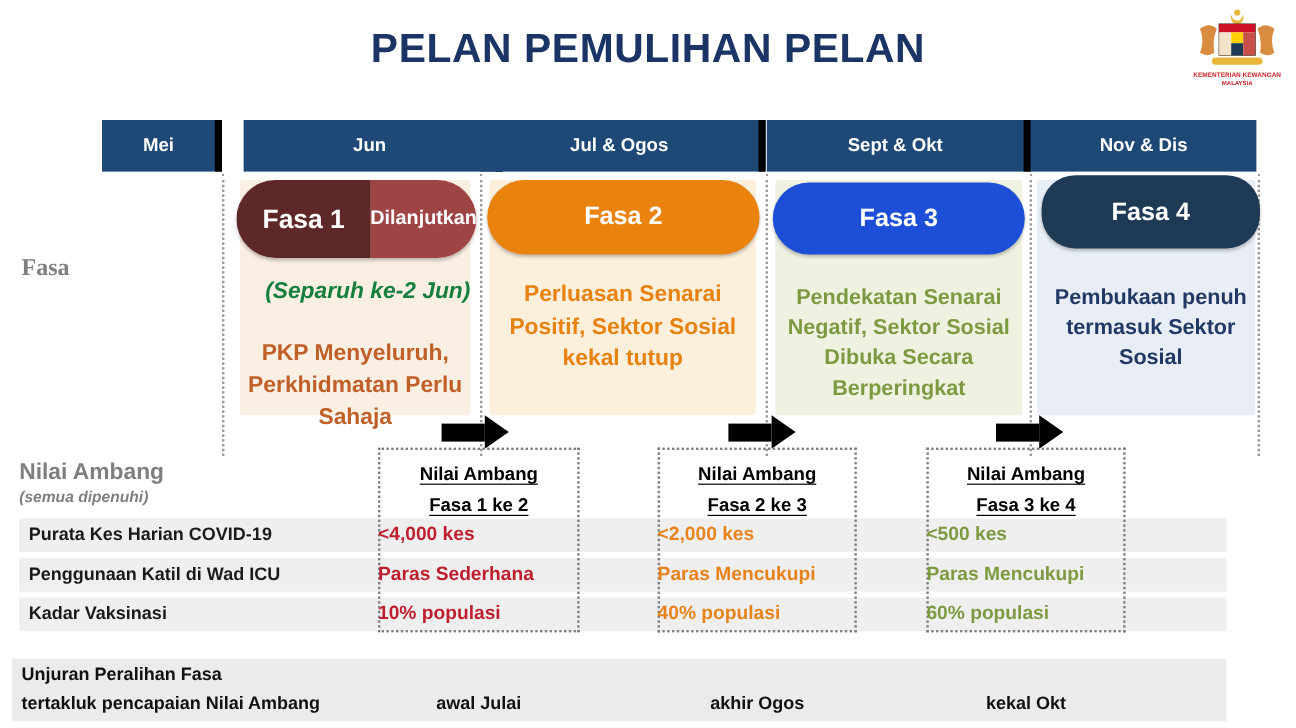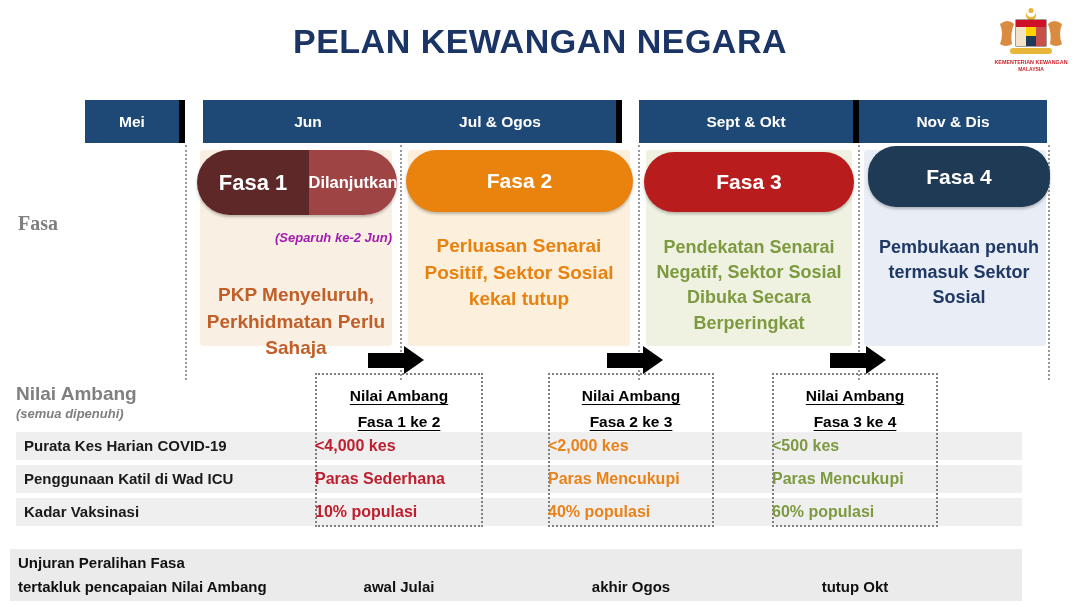--- a/index.html
+++ b/index.html
@@ -13,21 +13,21 @@
 
   
   .logo{left:988px;top:6px;width:86px;height:70px;}
 
   
   .mcell{top:100px;height:43px;background:#1E4976;color:#fff;font-weight:bold;
          font-size:15.5px;display:flex;align-items:center;justify-content:center;
          border-right:6px solid #000000;box-sizing:border-box;}
   .m1{left:85px;width:100px;}
   .m2{left:203px;width:216px;}
-  .m3{left:384px;width:238px;}
+  .m3{left:400px;width:238px;}
   .m4{left:639px;width:220px;}
   .m5{left:859px;width:188px;border-right:none;}
 
   
   .panel{top:150px;height:196px;border-radius:3px;}
   .p1{left:200px;width:192px;background:#FAEFE3;}
   .p2{left:408px;width:222px;background:#FCEFDC;}
   .p3{left:646px;width:206px;background:#EFF2E1;}
   .p4{left:864px;width:182px;background:#E9EEF6;}
 
@@ -36,26 +36,26 @@
   .vd1{left:185px;} .vd2{left:400px;} .vd3{left:638px;} .vd4{left:858px;} .vd5{left:1048px;}
 
   
   .pill{display:flex;align-items:center;justify-content:center;color:#fff;font-weight:bold;
         box-shadow:0 2px 3px rgba(0,0,0,.25);}
   .pill1{left:197px;top:150px;width:200px;height:65px;border-radius:33px;overflow:hidden;padding:0;}
   .pill1 .half{height:100%;display:flex;align-items:center;justify-content:center;}
   .pill1 .hl{width:56%;background:#5E2829;font-size:22px;}
   .pill1 .hr{width:44%;background:#9E4444;font-size:16.5px;}
   .pill2{left:406px;top:150px;width:227px;height:62px;border-radius:31px;background:#EA820E;font-size:21px;}
-  .pill3{left:644px;top:152px;width:210px;height:60px;border-radius:30px;background:#b91c1c;font-size:21px;}
+  .pill3{left:644px;top:152px;width:210px;height:60px;border-radius:30px;background:#1d4ed8;font-size:21px;}
   .pill4{left:868px;top:146px;width:182px;height:61px;border-radius:28px;background:#1E3A55;font-size:21px;}
 
   
-  .note1{left:206px;top:228px;width:186px;text-align:right;color:#a21caf;font-weight:bold;
-         font-style:italic;font-size:13px;line-height:1.55;}
+  .note1{left:206px;top:228px;width:186px;text-align:right;color:#15803d;font-weight:bold;
+         font-style:italic;font-size:19px;line-height:1.55;}
   .desc{font-weight:bold;text-align:center;line-height:1.4;}
   .d1{left:192px;top:282px;width:208px;font-size:19px;color:#C05F28;}
   .d2{left:404px;top:233px;width:230px;font-size:19px;color:#E8820F;}
   .d3{left:642px;top:235px;width:214px;font-size:18px;color:#7E9A40;}
   .d4{left:866px;top:235px;width:186px;font-size:18px;color:#1F3864;}
 
   
   .lgray{color:#7F7F7F;font-weight:bold;}
   .lab-fasa{left:18px;top:212px;font-size:20px;font-family:Liberation Serif, serif;}
   .lab-na{left:16px;top:383px;font-size:19px;}
@@ -88,21 +88,21 @@
   .footband{left:10px;top:549px;width:1012px;height:52px;background:#EBEBEB;}
   .fl{left:18px;font-size:15px;font-weight:bold;color:#111;}
   .fl1{top:554px;} .fl2{top:578px;}
   .fdate{top:578px;font-size:15px;font-weight:bold;color:#111;text-align:center;}
 </style>
 </head>
 <body>
 
 <div class="canvas">
 
-  <div class="abs title">PELAN KEWANGAN NEGARA</div>
+  <div class="abs title">PELAN PEMULIHAN PELAN</div>
 
   <div class="abs logo">
     <svg width="86" height="70" viewBox="0 0 86 70">
 
       <circle cx="43" cy="9" r="5.2" fill="#E9B63C"></circle>
       <circle cx="43" cy="6.5" r="4.6" fill="#ffffff"></circle>
       <circle cx="43" cy="4.5" r="2.6" fill="#E9B63C"></circle>
 
       <path d="M12 18 q8 -6 14 0 q-4 10 -2 20 q-6 4 -12 0 q4 -10 0 -20z" fill="#D98B3F"></path>
       <path d="M74 18 q-8 -6 -14 0 q4 10 2 20 q6 4 12 0 q-4 -10 0 -20z" fill="#D98B3F"></path>
@@ -203,15 +203,15 @@
   <div class="abs val vx2 vc2 r3">40% populasi</div>
   <div class="abs val vx3 vc3 r1">&lt;500 kes</div>
   <div class="abs val vx3 vc3 r2">Paras Mencukupi</div>
   <div class="abs val vx3 vc3 r3">60% populasi</div>
 
   <div class="abs footband"></div>
   <div class="abs fl fl1">Unjuran Peralihan Fasa</div>
   <div class="abs fl fl2">tertakluk pencapaian Nilai Ambang</div>
   <div class="abs fdate vx1">awal Julai</div>
   <div class="abs fdate vx2">akhir Ogos</div>
-  <div class="abs fdate vx3">tutup Okt</div>
+  <div class="abs fdate vx3">kekal Okt</div>
 
 </div>
 
 </body></html>

